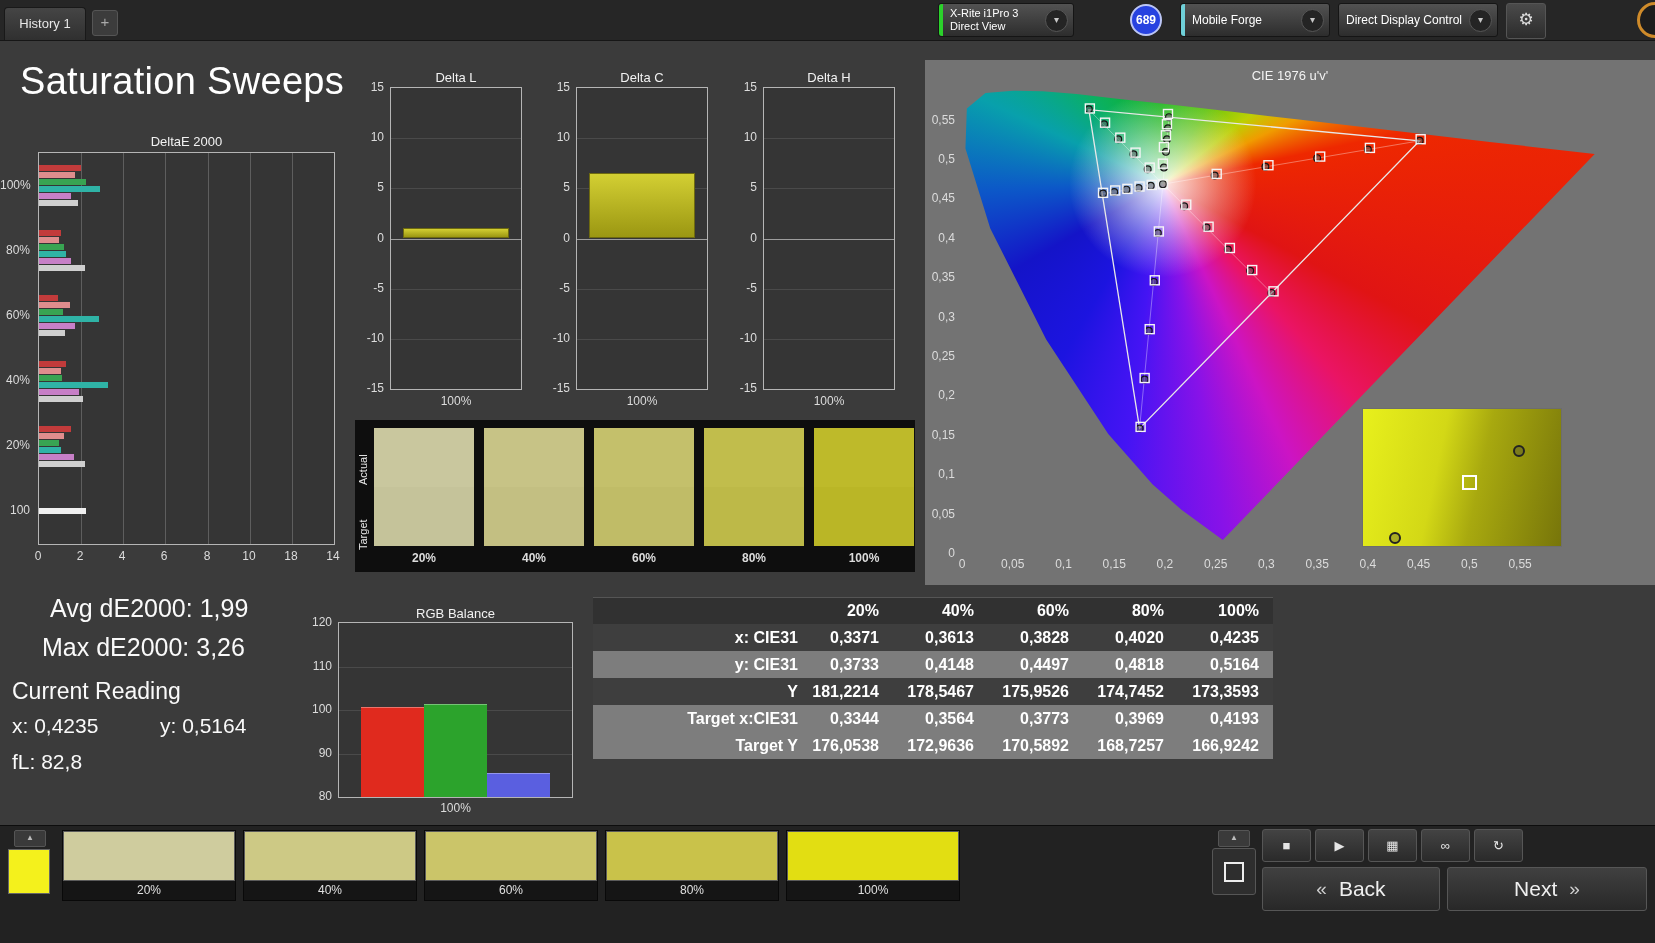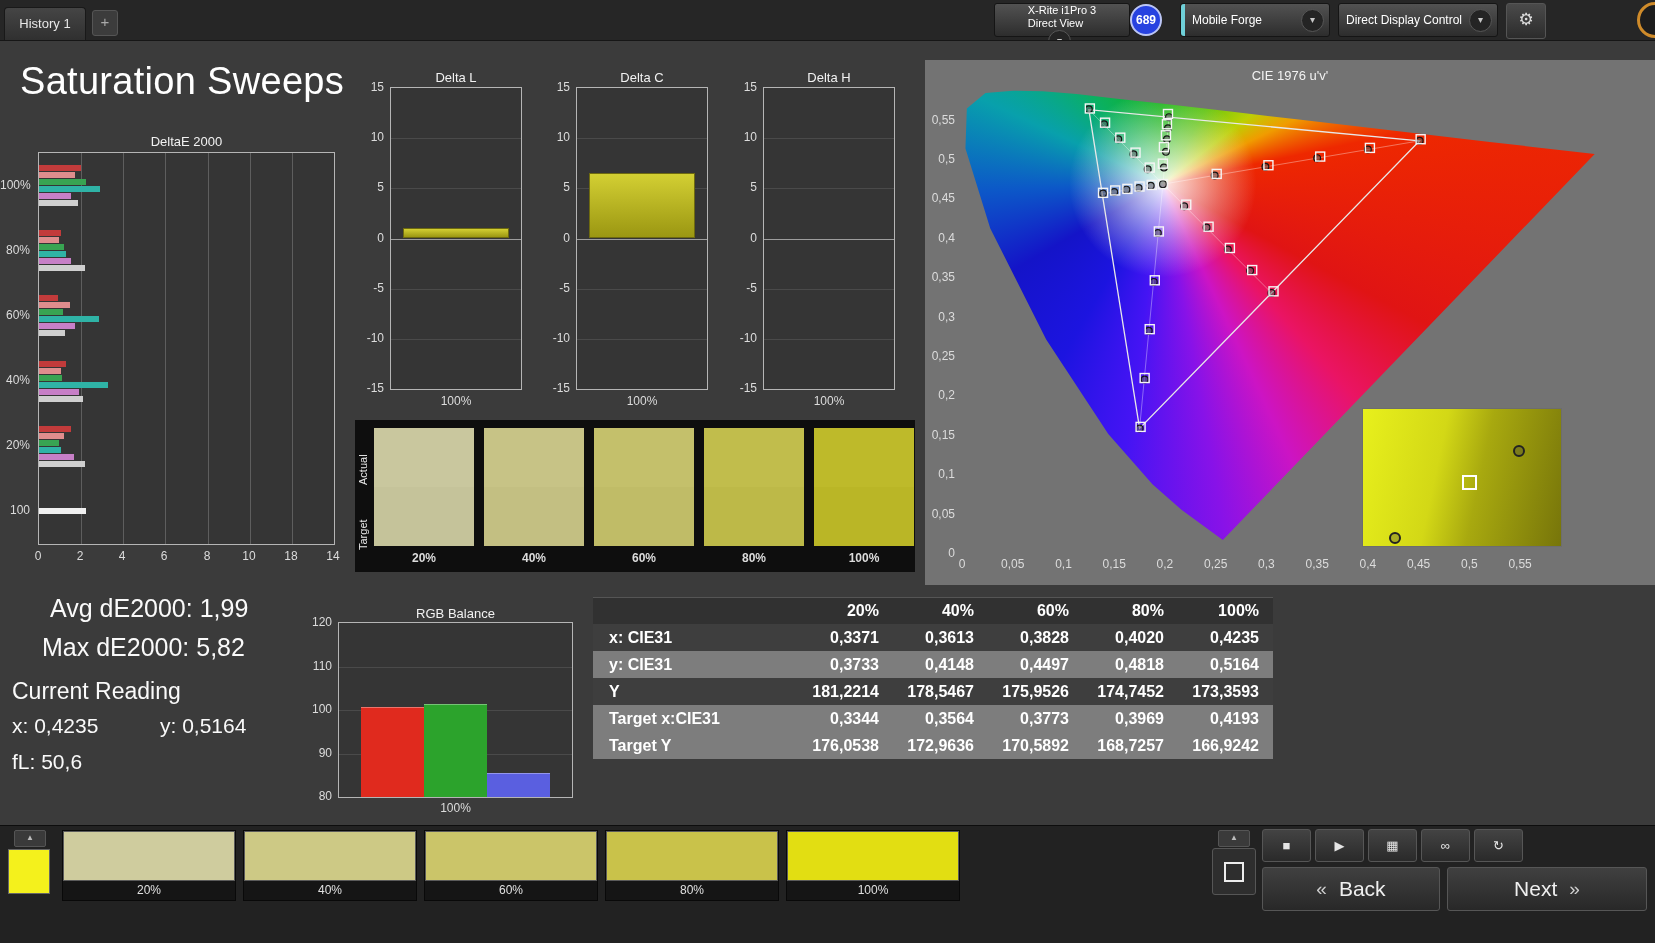--- a/index.html
+++ b/index.html
@@ -75,21 +75,21 @@
   .inset-square{position:absolute;width:11px;height:11px;border:2px solid #fff;}
   .inset-circle{position:absolute;width:8px;height:8px;border:2px solid #222;border-radius:50%;background:rgba(60,60,60,.3);}
 
   
   #results-table{position:absolute;left:593px;top:597px;width:680px;border-top:1px solid #555;}
   .trow{display:flex;height:27px;line-height:27px;}
   .trow.thead{height:26px;line-height:26px;background:#313131;}
   .trow.thead .tcell{font-weight:bold;}
   .trow.dark{background:#3e3e3e;}
   .trow.light{background:#7d7d7d;}
-  .tcell{box-sizing:border-box;font-size:16px;color:#fff;}
+  .tcell{box-sizing:border-box;font-size:16px;color:#fff;text-align:right;}
   .tcell.lbl{width:205px;padding-left:16px;font-weight:bold;}
   .tcell.val{width:95px;text-align:right;padding-right:14px;font-weight:600;}
 
   
   #bottombar{position:absolute;left:0;top:825px;width:1655px;height:118px;background:#222;
      border-top:1px solid #0d0d0d;}
   .mini-up{position:absolute;width:30px;height:15px;background:#3a3a3a;border:1px solid #555;border-radius:2px;
      color:#bbb;font-size:8px;text-align:center;line-height:13px;}
   .current-patch{position:absolute;left:8px;top:23px;width:42px;height:45px;border:1px solid #666;box-sizing:border-box;}
   #bottom-patches{position:absolute;left:62px;top:4px;width:905px;height:72px;}
@@ -108,21 +108,21 @@
 </style>
 </head>
 <body>
 
 <div class="screen">
 
   <div id="topbar">
     <div class="tab">History 1</div>
     <div class="add-tab">+</div>
 
-    <div class="dd" style="left:994px;width:136px;flex-direction:column;">
+    <div class="dd" style="left:938px;width:136px;">
       <div class="accent" id="meter-accent" style="background: rgb(43, 209, 43);"></div>
       <div class="dd-text two">
         <div>X-Rite i1Pro 3</div>
         <div>Direct View</div>
       </div>
       <div class="arrow">▾</div>
     </div>
 
     <div class="badge">689</div>
 
@@ -408,25 +408,25 @@
         <div class="tick lbl-c" style="left: 540.088px; width: 36px;">0,55</div>
       </div>
     <div id="cie-inset">
       <div class="inset-square" style="left:50%;top:48%;"></div>
       <div class="inset-circle" style="left:76%;top:26%;"></div>
       <div class="inset-circle" style="left:13%;top:90%;"></div>
     </div>
   </div>
 
   <div class="stat-lg" style="left:50px;top:594px;">Avg dE2000: 1,99</div>
-  <div class="stat-lg" style="left:42px;top:633px;">Max dE2000: 5,82</div>
+  <div class="stat-lg" style="left:42px;top:633px;">Max dE2000: 3,26</div>
   <div class="stat-md" style="left:12px;top:678px;">Current Reading</div>
   <div class="stat-sm" style="left:12px;top:714px;">x: 0,4235</div>
   <div class="stat-sm" style="left:160px;top:714px;">y: 0,5164</div>
-  <div class="stat-sm" style="left:12px;top:750px;">fL: 50,6</div>
+  <div class="stat-sm" style="left:12px;top:750px;">fL: 82,8</div>
   <div class="stat-sm" style="left:12px;top:826px;margin-left:44px;">cd/m²: 173,36</div>
 
   <div class="chart-title" style="left:338px;top:606px;width:235px;">RGB Balance</div>
   <div id="rgb-plot" class="plot" style="left:338px;top:622px;width:233px;height:174px;">
       <div class="hgrid" style="top: 44px;"></div>
       <div class="hgrid" style="top: 87px;"></div>
       <div class="hgrid" style="top: 131px;"></div>
       <div class="rgb-bar" style="left: 22px; width: 63px; top: 84.39px; height: 89.61px; background: rgb(224, 42, 30);"></div>
       <div class="rgb-bar" style="left: 85px; width: 63px; top: 81.345px; height: 92.655px; background: rgb(44, 163, 44);"></div>
       <div class="rgb-bar" style="left: 148px; width: 63px; top: 149.64px; height: 24.36px; background: rgb(90, 95, 224);"></div>

